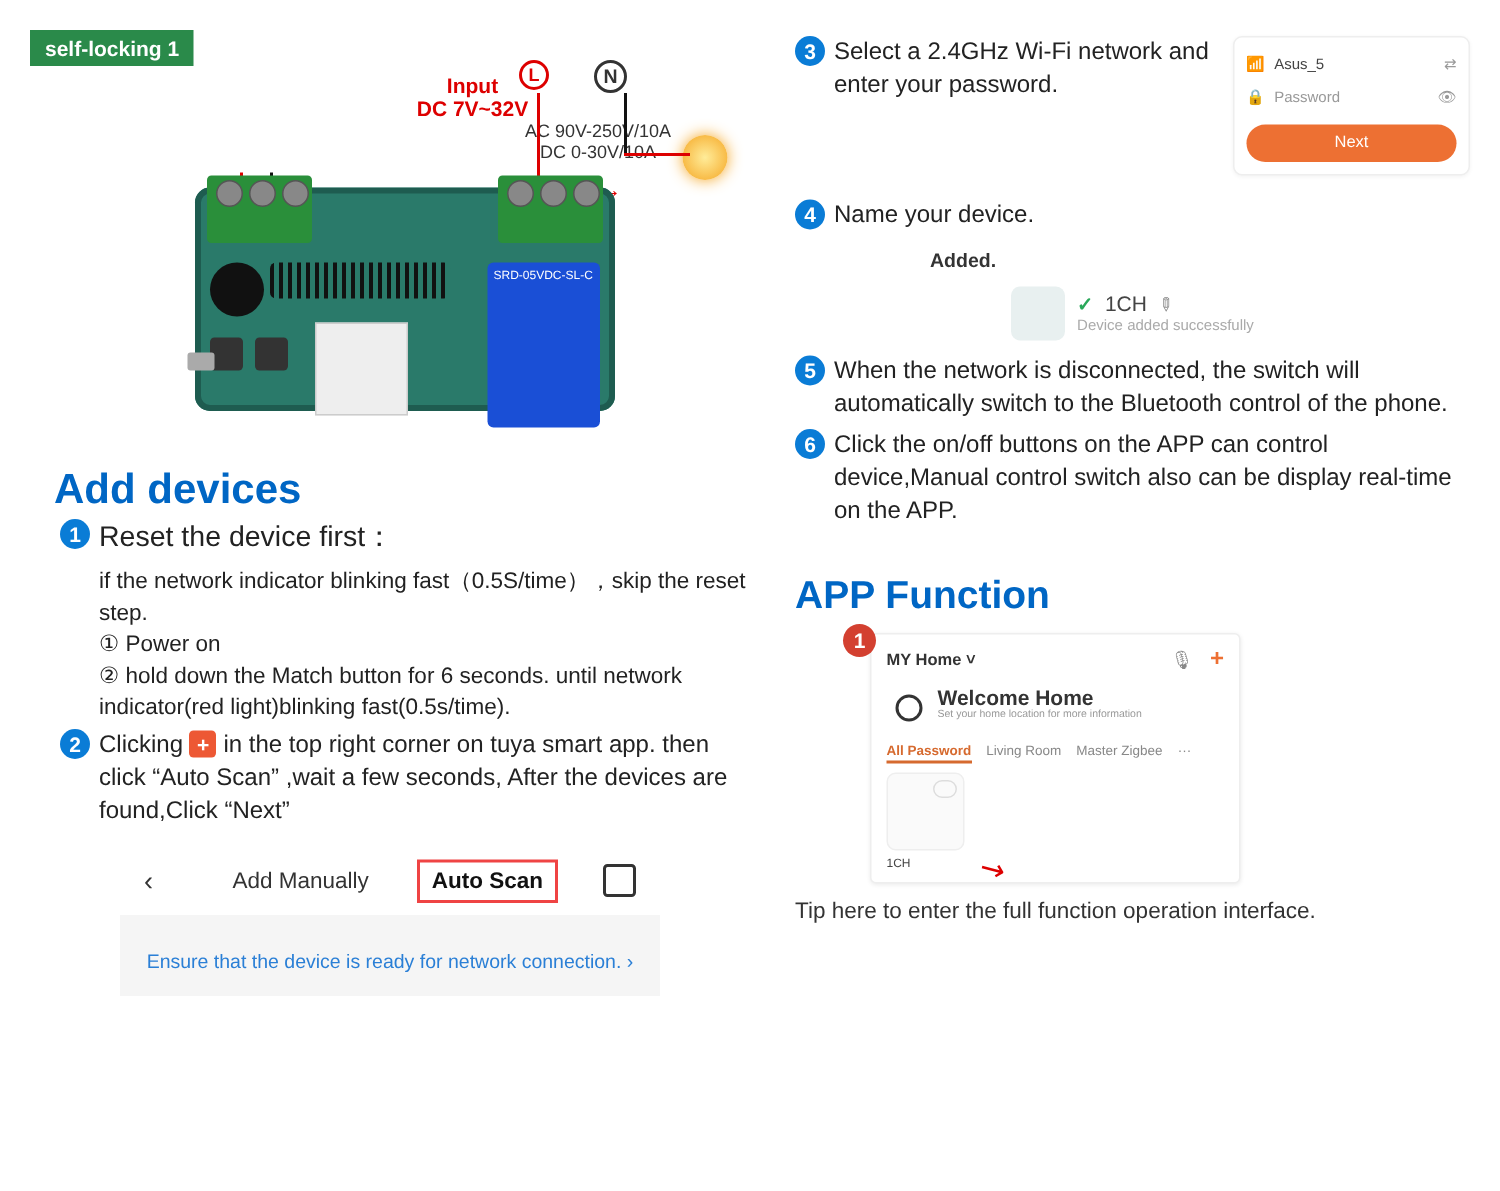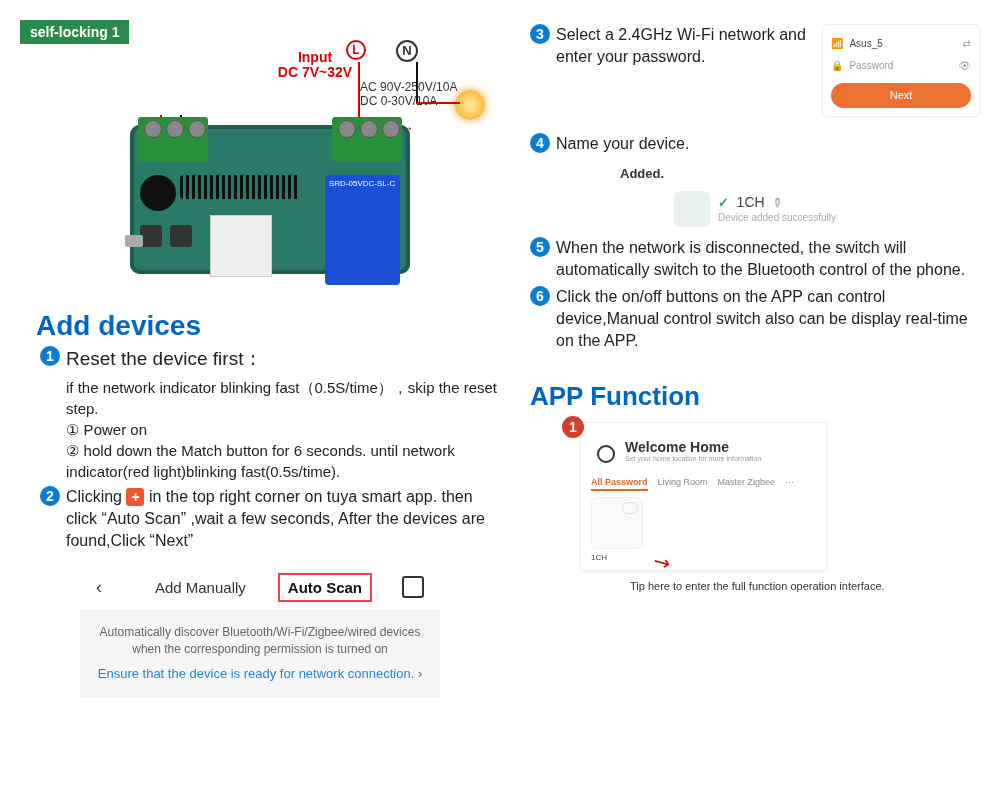--- a/index.html
+++ b/index.html
@@ -30,22 +30,23 @@
     color: #d00;
     font-weight: bold;
     font-size: 14px;
     text-align: center;
     margin-left: 110px;
     line-height: 1.1;
   }
   .power-label {
     font-size: 12px;
     color: #333;
+    text-align: center;
     position: absolute;
-    left: 340px;
+    left: 330px;
     top: 60px;
     line-height: 1.2;
   }
   .device-area {
     position: relative;
     height: 280px;
   }
   .circle-label {
     display: inline-block;
     width: 18px;
@@ -291,21 +292,21 @@
   .tabs-row .active-tab {color:#d66a2f;font-weight:bold;border-bottom:2px solid #d66a2f;padding-bottom:2px;}
   .device-tile {
     width:50px;height:50px;background:#fafafa;border:1px solid #eee;border-radius:6px;
     margin:4px 0;position:relative;
   }
   .tile-label {font-size:8px;margin-top:2px;color:#444;}
   .plus-orange {
     color:#ed7033;font-size:16px;font-weight:bold;
   }
   .tip-text {
-    margin-left:100px;font-size:11px;line-height:1.4;margin-top:4px;
+    font-size:15px;line-height:1.4;margin-top:4px;
   }
   .arrow-red {
     color:#d00;font-size:20px;
     position:absolute;
     bottom:-4px;left:72px;
     transform:rotate(-30deg);
   }
   .scan-icon {
     display:inline-block;
     width:18px;height:18px;
@@ -389,21 +390,20 @@
     </div>
 
     <div class="app-screenshot">
       <div class="app-header">
         <span class="app-back">‹</span>
         <span class="app-tab">Add Manually</span>
         <span class="app-tab active">Auto Scan</span>
         <span class="scan-icon"></span>
       </div>
       <div class="app-body">
-        <div>Automatically discover Bluetooth/Wi-Fi/Zigbee/wired devices when the corresponding permission is turned on</div>
         <div class="app-link">
           <span>Ensure that the device is ready for network connection.</span>
           <span style="color:#2a7fd6;">›</span>
         </div>
       </div>
     </div>
   </div>
 
   <div class="right-col">
     <div class="step" style="margin-left:0;">
@@ -448,20 +448,27 @@
     <div class="step" style="margin-left:0;">
       <span class="step-num">6</span>
       <span class="step-text">Click the on/off buttons on the APP can control device,Manual control switch also can be display real-time on the APP.</span>
     </div>
 
     <h2 class="section-blue" style="margin-left:0;margin-top:28px;">APP Function</h2>
 
     <div style="position:relative;">
       <span class="red-num" style="position:absolute;left:32px;top:-6px;z-index:2;">1</span>
       <div class="app-home">
+        <div class="app-home-header">
+          <span style="font-size:11px;font-weight:bold;color:#333;">MY Home ˅</span>
+          <span>
+            <span style="font-size:12px;color:#888;margin-right:8px;">🎙</span>
+            <span class="plus-orange">+</span>
+          </span>
+        </div>
         <div style="display:flex;align-items:flex-start;margin-top:8px;">
           <span class="sun-icon"></span>
           <span>
             <div class="welcome-title">Welcome Home</div>
             <div class="welcome-sub">Set your home location for more information</div>
           </span>
         </div>
         <div class="tabs-row">
           <span class="active-tab">All Password</span>
           <span>Living Room</span>

